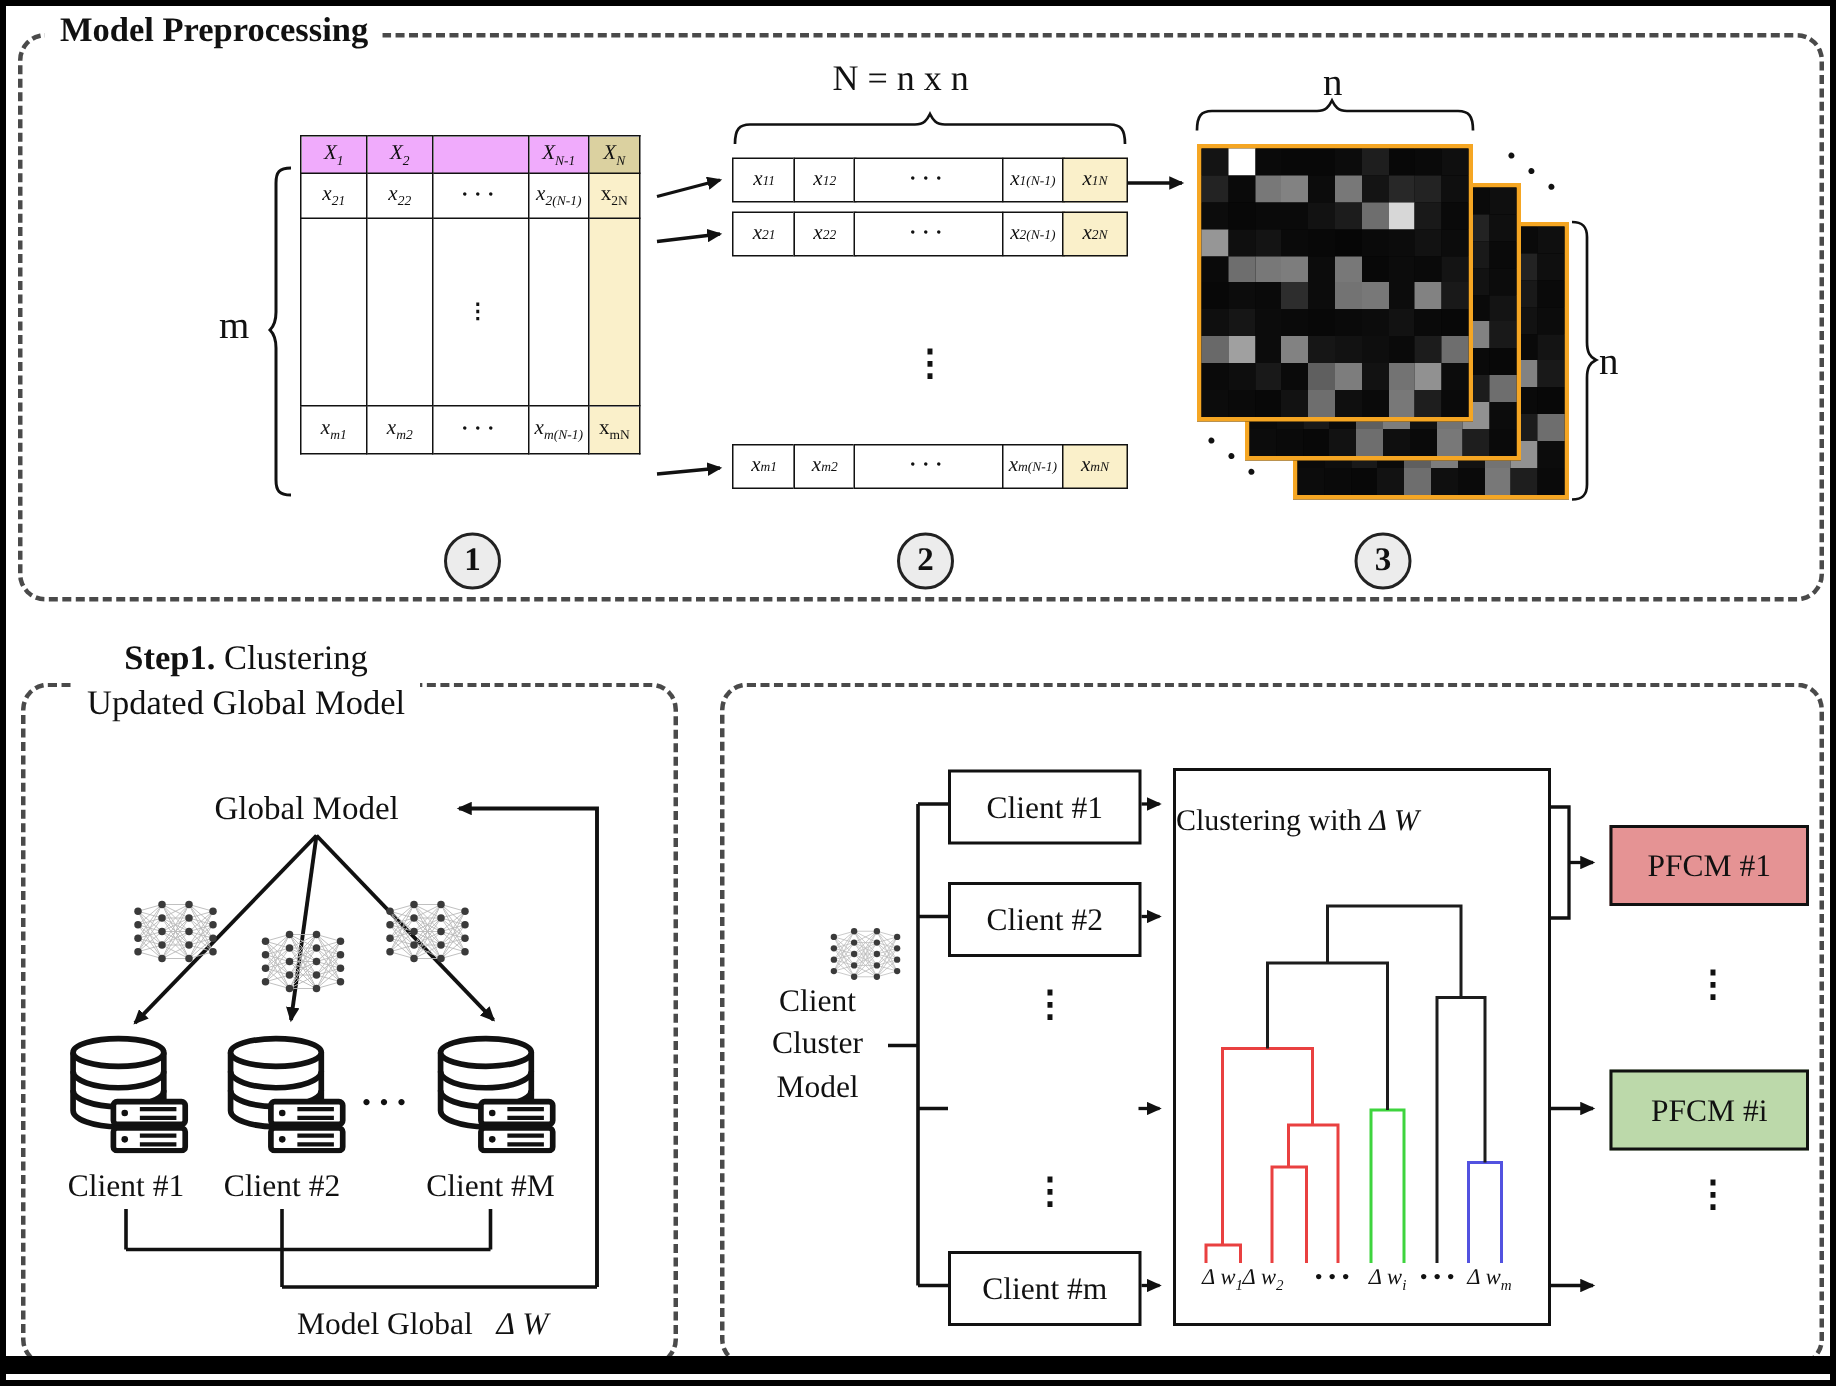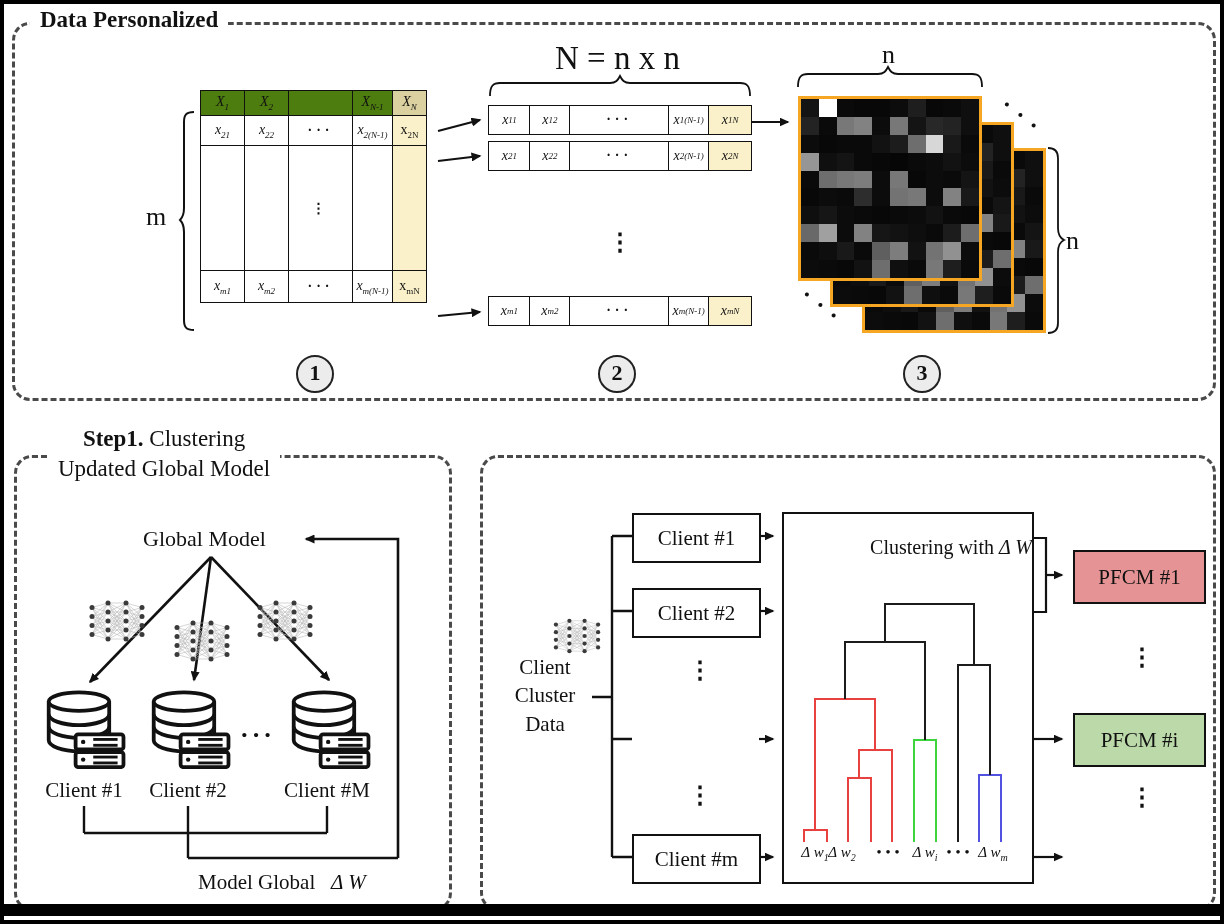--- a/index.html
+++ b/index.html
@@ -13,21 +13,21 @@
   .bold{font-weight:bold;}
   .math{font-style:italic;}
   #frame{position:absolute;inset:0;border:4px solid #000;z-index:40;pointer-events:none;}
   #bottom-bar{position:absolute;left:0;right:0;top:904px;height:12px;background:#000;z-index:39;}
 
   
   [data-name="feature-table"] table{border-collapse:collapse;table-layout:fixed;}
   [data-name="feature-table"] td{border:1.6px solid #111;text-align:center;vertical-align:middle;
       font-size:14px;white-space:nowrap;overflow:hidden;padding:0;}
   [data-name="feature-table"] sub{font-size:9px;}
-  .hd{background:#4d7c0f;font-style:italic;font-size:15px;}
+  .hd{background:#f0abfc;font-style:italic;font-size:15px;}
   .tan{background:#dbd1a0;}
   .yl{background:#faf0ca;}
   td.mid{letter-spacing:4px;font-weight:bold;}
 
   
   .row-vector{position:absolute;display:flex;height:30px;z-index:3;}
   .row-vector .vc{display:inline-flex;align-items:center;justify-content:center;
       border:1.6px solid #111;margin-left:-1.6px;background:#fff;font-size:14px;
       white-space:nowrap;overflow:hidden;font-style:italic;}
   .row-vector .vc sub{font-size:9px;}
@@ -57,21 +57,21 @@
   .pfcm-box{position:absolute;width:129px;height:50px;border:2px solid #111;
       display:flex;align-items:center;justify-content:center;font-size:21px;z-index:3;}
   .cdots{position:absolute;font-size:24px;font-weight:bold;z-index:3;line-height:1;}
 
   #clustering-box{position:absolute;left:782px;top:512px;width:248px;height:368px;
       border:2px solid #111;background:#fff;z-index:2;}
   [data-name="dendrogram"]{position:absolute;inset:0;width:248px;height:368px;}
   [data-name="leaf-labels"] span{position:absolute;transform:translateX(-50%);top:330px;
       font-size:15px;white-space:nowrap;font-style:italic;}
   [data-name="leaf-labels"] sub{font-size:10px;}
-  #clustering-title{position:absolute;left:0;right:0;top:22px;text-align:right;font-size:20px;z-index:3;}
+  #clustering-title{position:absolute;left:0;right:12px;top:22px;text-align:left;font-size:20px;z-index:3;}
   #overlay{position:absolute;inset:0;z-index:1;}
 </style>
 </head>
 <body>
 <div id="canvas" data-name="figure-canvas">
 
 <svg id="overlay" width="1224" height="924" data-name="connector-overlay">
   <defs>
     <marker id="arw" markerWidth="11" markerHeight="9" refX="8.5" refY="4.5" orient="auto" markerUnits="userSpaceOnUse">
       <path d="M0,0 L10,4.5 L0,9 z" fill="#111"></path>
@@ -142,21 +142,21 @@
         <line x1="61" y1="61" x2="90" y2="61"></line>
             <line x1="61" y1="68" x2="90" y2="68"></line>
         <line x1="61" y1="82" x2="90" y2="82"></line>
             <line x1="61" y1="89" x2="90" y2="89"></line>
       </g>
     </symbol>
   </defs>
 </svg>
 
 <div class="dashed-panel" data-name="data-preprocessing-panel" style="left:12px;top:22px;width:1198px;height:373px;"></div>
-<div class="panel-title bold" data-name="data-preprocessing-title" style="left:30px;top:5px;">Data Personalized</div>
+<div class="panel-title bold" data-name="data-preprocessing-title" style="left:30px;top:5px;">Model Preprocessing</div>
 
 <div class="abs" data-name="feature-table" style="left:200px;top:90px;z-index:3;">
       <table>
         <colgroup>
           <col style="width:44px">
           <col style="width:44px">
           <col style="width:64px">
           <col style="width:40px">
           <col style="width:34px">
         </colgroup>
@@ -187,21 +187,21 @@
             <td data-name="matrix-cell" class="" style="font-style:italic">x<sub>m2</sub></td>
             <td data-name="matrix-cell" class="mid" style="">···</td>
             <td data-name="matrix-cell" class="" style="font-style:italic">x<sub>m(N-1)</sub></td>
             <td data-name="matrix-cell" class="yl " style="">x<sub>mN</sub></td>
           </tr>
         </tbody>
       </table>
     </div>
 <div class="label" data-name="matrix-row-count-label" style="left:146px;top:202px;font-size:26px;">m</div>
 
-<div class="label" data-name="vector-group-label" style="left:555px;top:40px;font-size:33px;">N = n x n</div>
+<div class="label" data-name="vector-group-label" style="left:555px;top:40px;font-size:24px;">N = n x n</div>
 <div class="row-vector" data-name="row-vector-1" style="left:490px;top:105px;">
       <span class="vc" data-name="vector-cell" style="width:40px;">x<sub>11</sub></span>
       <span class="vc" data-name="vector-cell" style="width:40px;">x<sub>12</sub></span>
       <span class="vc" data-name="vector-cell" style="width:98px;font-style:normal;letter-spacing:4px;font-weight:bold">···</span>
       <span class="vc" data-name="vector-cell" style="width:40px;">x<sub>1(N-1)</sub></span>
       <span class="vc yl" data-name="vector-cell" style="width:42px;">x<sub>1N</sub></span>
     </div>
 <div class="row-vector" data-name="row-vector-2" style="left:490px;top:141px;">
       <span class="vc" data-name="vector-cell" style="width:40px;">x<sub>21</sub></span>
       <span class="vc" data-name="vector-cell" style="width:40px;">x<sub>22</sub></span>
@@ -901,21 +901,21 @@
         <circle cx="41" cy="32" r="2.5" fill="#3a3a3a"></circle>
         <circle cx="41" cy="41" r="2.5" fill="#3a3a3a"></circle>
         <circle cx="57" cy="9.5" r="2.5" fill="#3a3a3a"></circle>
         <circle cx="57" cy="18.5" r="2.5" fill="#3a3a3a"></circle>
         <circle cx="57" cy="27.5" r="2.5" fill="#3a3a3a"></circle>
         <circle cx="57" cy="36.5" r="2.5" fill="#3a3a3a"></circle>
       </svg></div>
 <div class="label" data-name="updated-global-model-label" style="left:545px;top:653px;font-size:21px;text-align:center;transform:translateX(-50%);line-height:1.35;">
   <span data-name="ugm-line1">Client</span><br>
   <span data-name="ugm-line2">Cluster</span><br>
-  <span data-name="ugm-line3">Data</span>
+  <span data-name="ugm-line3">Model</span>
 </div>
 
 <div class="client-box" data-name="client-box-1" style="left:632px;top:513px;">Client #1</div>
 <div class="client-box" data-name="client-box-2" style="left:632px;top:588px;">Client #2</div>
 <div class="cdots" data-name="client-ellipsis" style="left:688px;top:658px;">⋮</div>
 <div class="cdots" data-name="client-ellipsis" style="left:688px;top:783px;">⋮</div>
 <div class="client-box" data-name="client-box-m" style="left:632px;top:834px;">Client #m</div>
 
 <div id="clustering-box" data-name="clustering-box">
   <div id="clustering-title" data-name="clustering-title">

